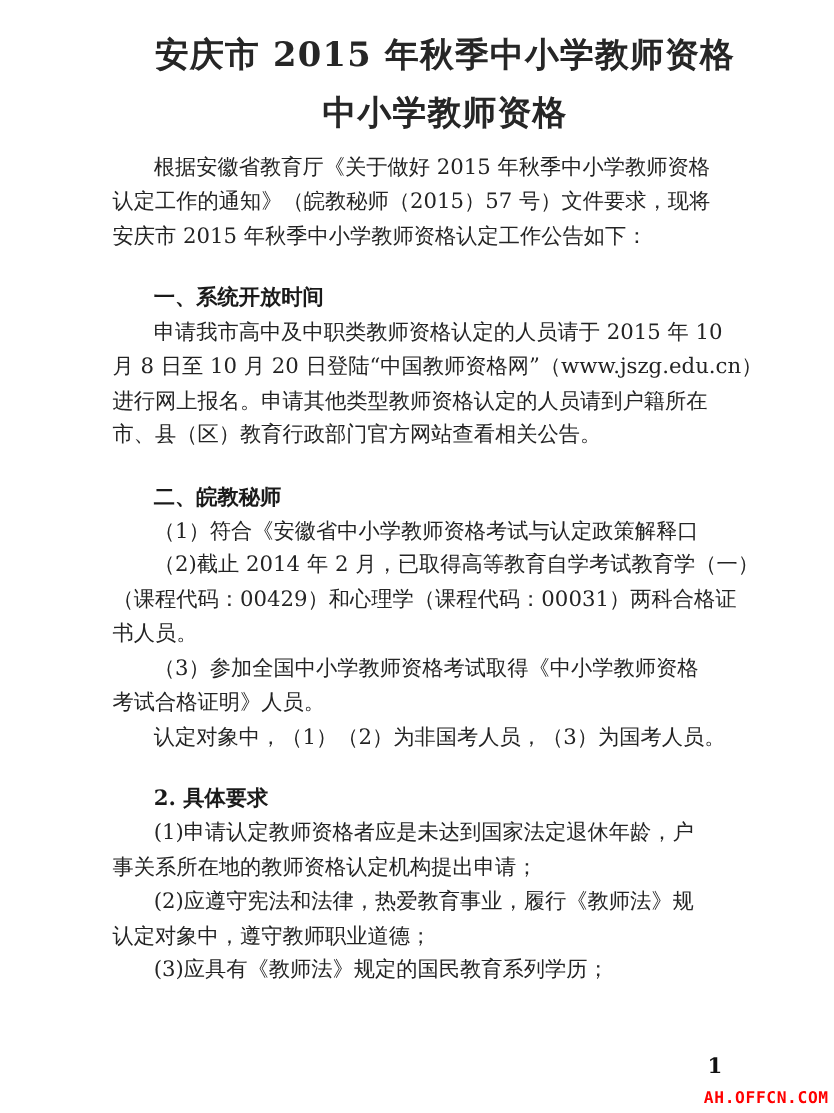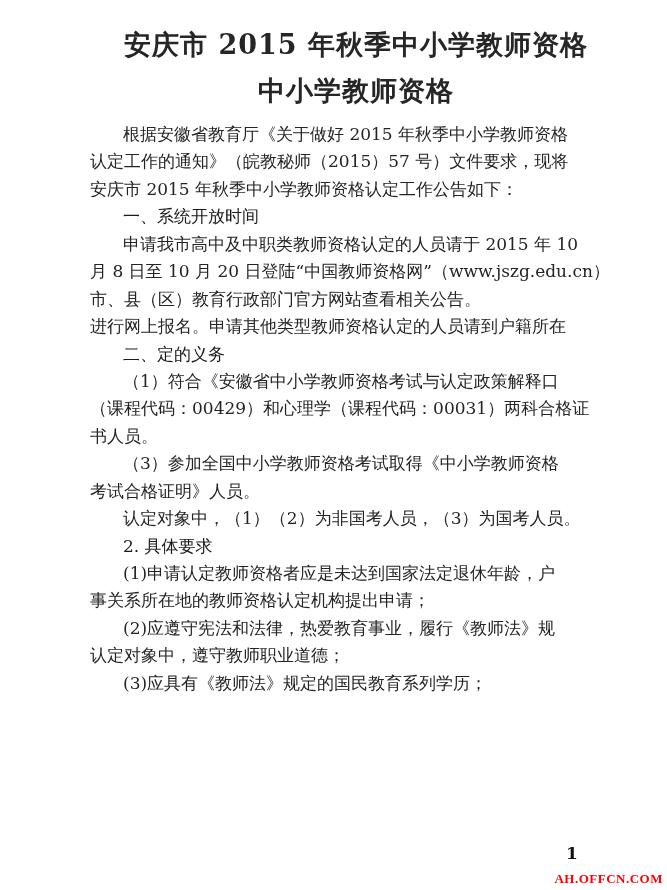--- a/index.html
+++ b/index.html
@@ -39,21 +39,21 @@
     width: 500px;
   }
   .line {
     font-size: 17px;
     line-height: 27.45px;
     height: 27.45px;
     white-space: nowrap;
     color: #242424;
   }
   .line.indent { padding-left: 33px; }
-  .line.bold { font-weight: normal; color: #1a1a1a; }
+  .line.bold { font-weight: bold; color: #1a1a1a; margin-top: 22px; }
   .page-number {
     position: absolute;
     left: 563px;
     top: 843px;
     width: 18px;
     text-align: center;
     font-size: 17px;
     font-weight: bold;
     color: #111111;
   }
@@ -79,34 +79,35 @@
   </div>
 
   <div class="doc-body">
 
   <div class="line indent">根据安徽省教育厅《关于做好 2015 年秋季中小学教师资格</div>
       <div class="line">认定工作的通知》（皖教秘师（2015）57 号）文件要求，现将</div>
       <div class="line">安庆市 2015 年秋季中小学教师资格认定工作公告如下：</div>
       <div class="line bold indent">一、系统开放时间</div>
       <div class="line indent">申请我市高中及中职类教师资格认定的人员请于 2015 年 10</div>
       <div class="line">月 8 日至 10 月 20 日登陆“中国教师资格网”（www.jszg.edu.cn）</div>
+      <div class="line">进行网上报名。申请其他类型教师资格认定的人员请到户籍所在</div>
       <div class="line">市、县（区）教育行政部门官方网站查看相关公告。</div>
-      <div class="line">进行网上报名。申请其他类型教师资格认定的人员请到户籍所在</div>
-      <div class="line bold indent">二、定的义务</div>
+      <div class="line bold indent">二、皖教秘师</div>
       <div class="line indent">（1）符合《安徽省中小学教师资格考试与认定政策解释口</div>
+      <div class="line indent">（2)截止 2014 年 2 月，已取得高等教育自学考试教育学（一）</div>
       <div class="line">（课程代码：00429）和心理学（课程代码：00031）两科合格证</div>
       <div class="line">书人员。</div>
       <div class="line indent">（3）参加全国中小学教师资格考试取得《中小学教师资格</div>
       <div class="line">考试合格证明》人员。</div>
       <div class="line indent">认定对象中，（1）（2）为非国考人员，（3）为国考人员。</div>
       <div class="line bold indent">2. 具体要求</div>
       <div class="line indent">(1)申请认定教师资格者应是未达到国家法定退休年龄，户</div>
       <div class="line">事关系所在地的教师资格认定机构提出申请；</div>
       <div class="line indent">(2)应遵守宪法和法律，热爱教育事业，履行《教师法》规</div>
       <div class="line">认定对象中，遵守教师职业道德；</div>
       <div class="line indent">(3)应具有《教师法》规定的国民教育系列学历；</div>
     </div>
 
   <div class="page-number">1</div>
 
-  <div class="watermark" style="color: rgb(255, 0, 0); font-family: Liberation Serif, serif;">AH.OFFCN.COM</div>
+  <div class="watermark" style="color: rgb(255, 0, 0);">AH.OFFCN.COM</div>
 
 </div>
 
 </body></html>

